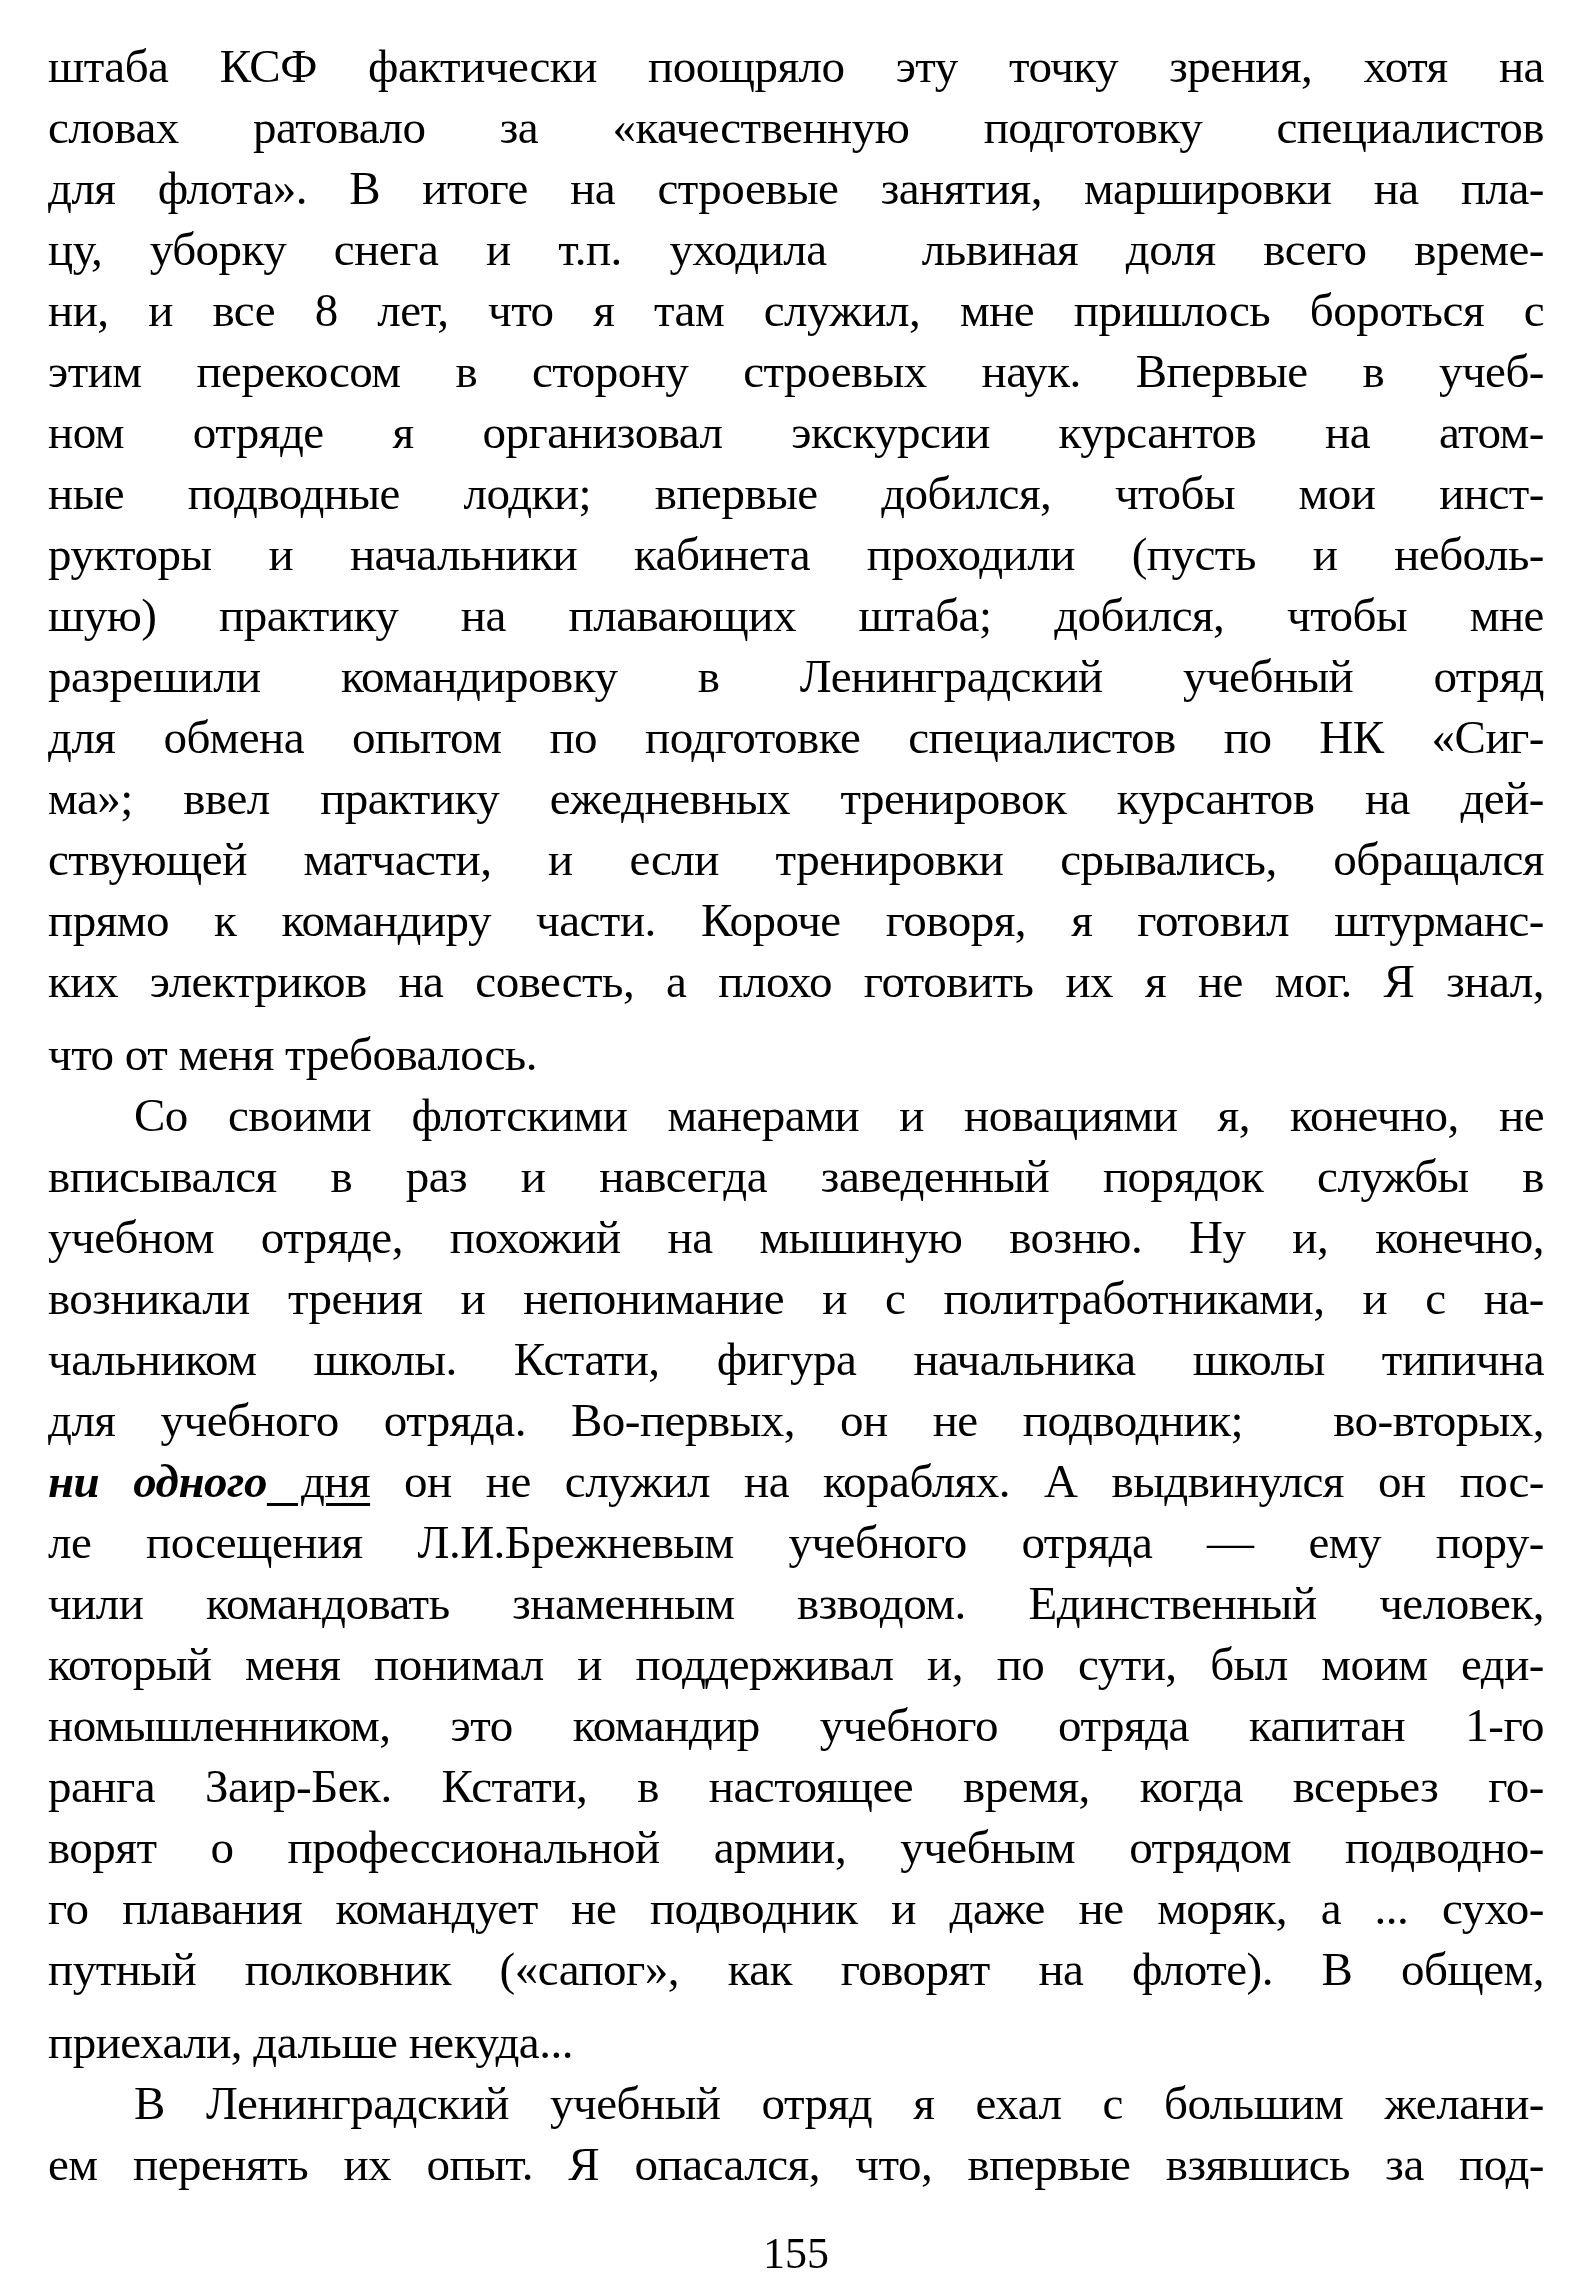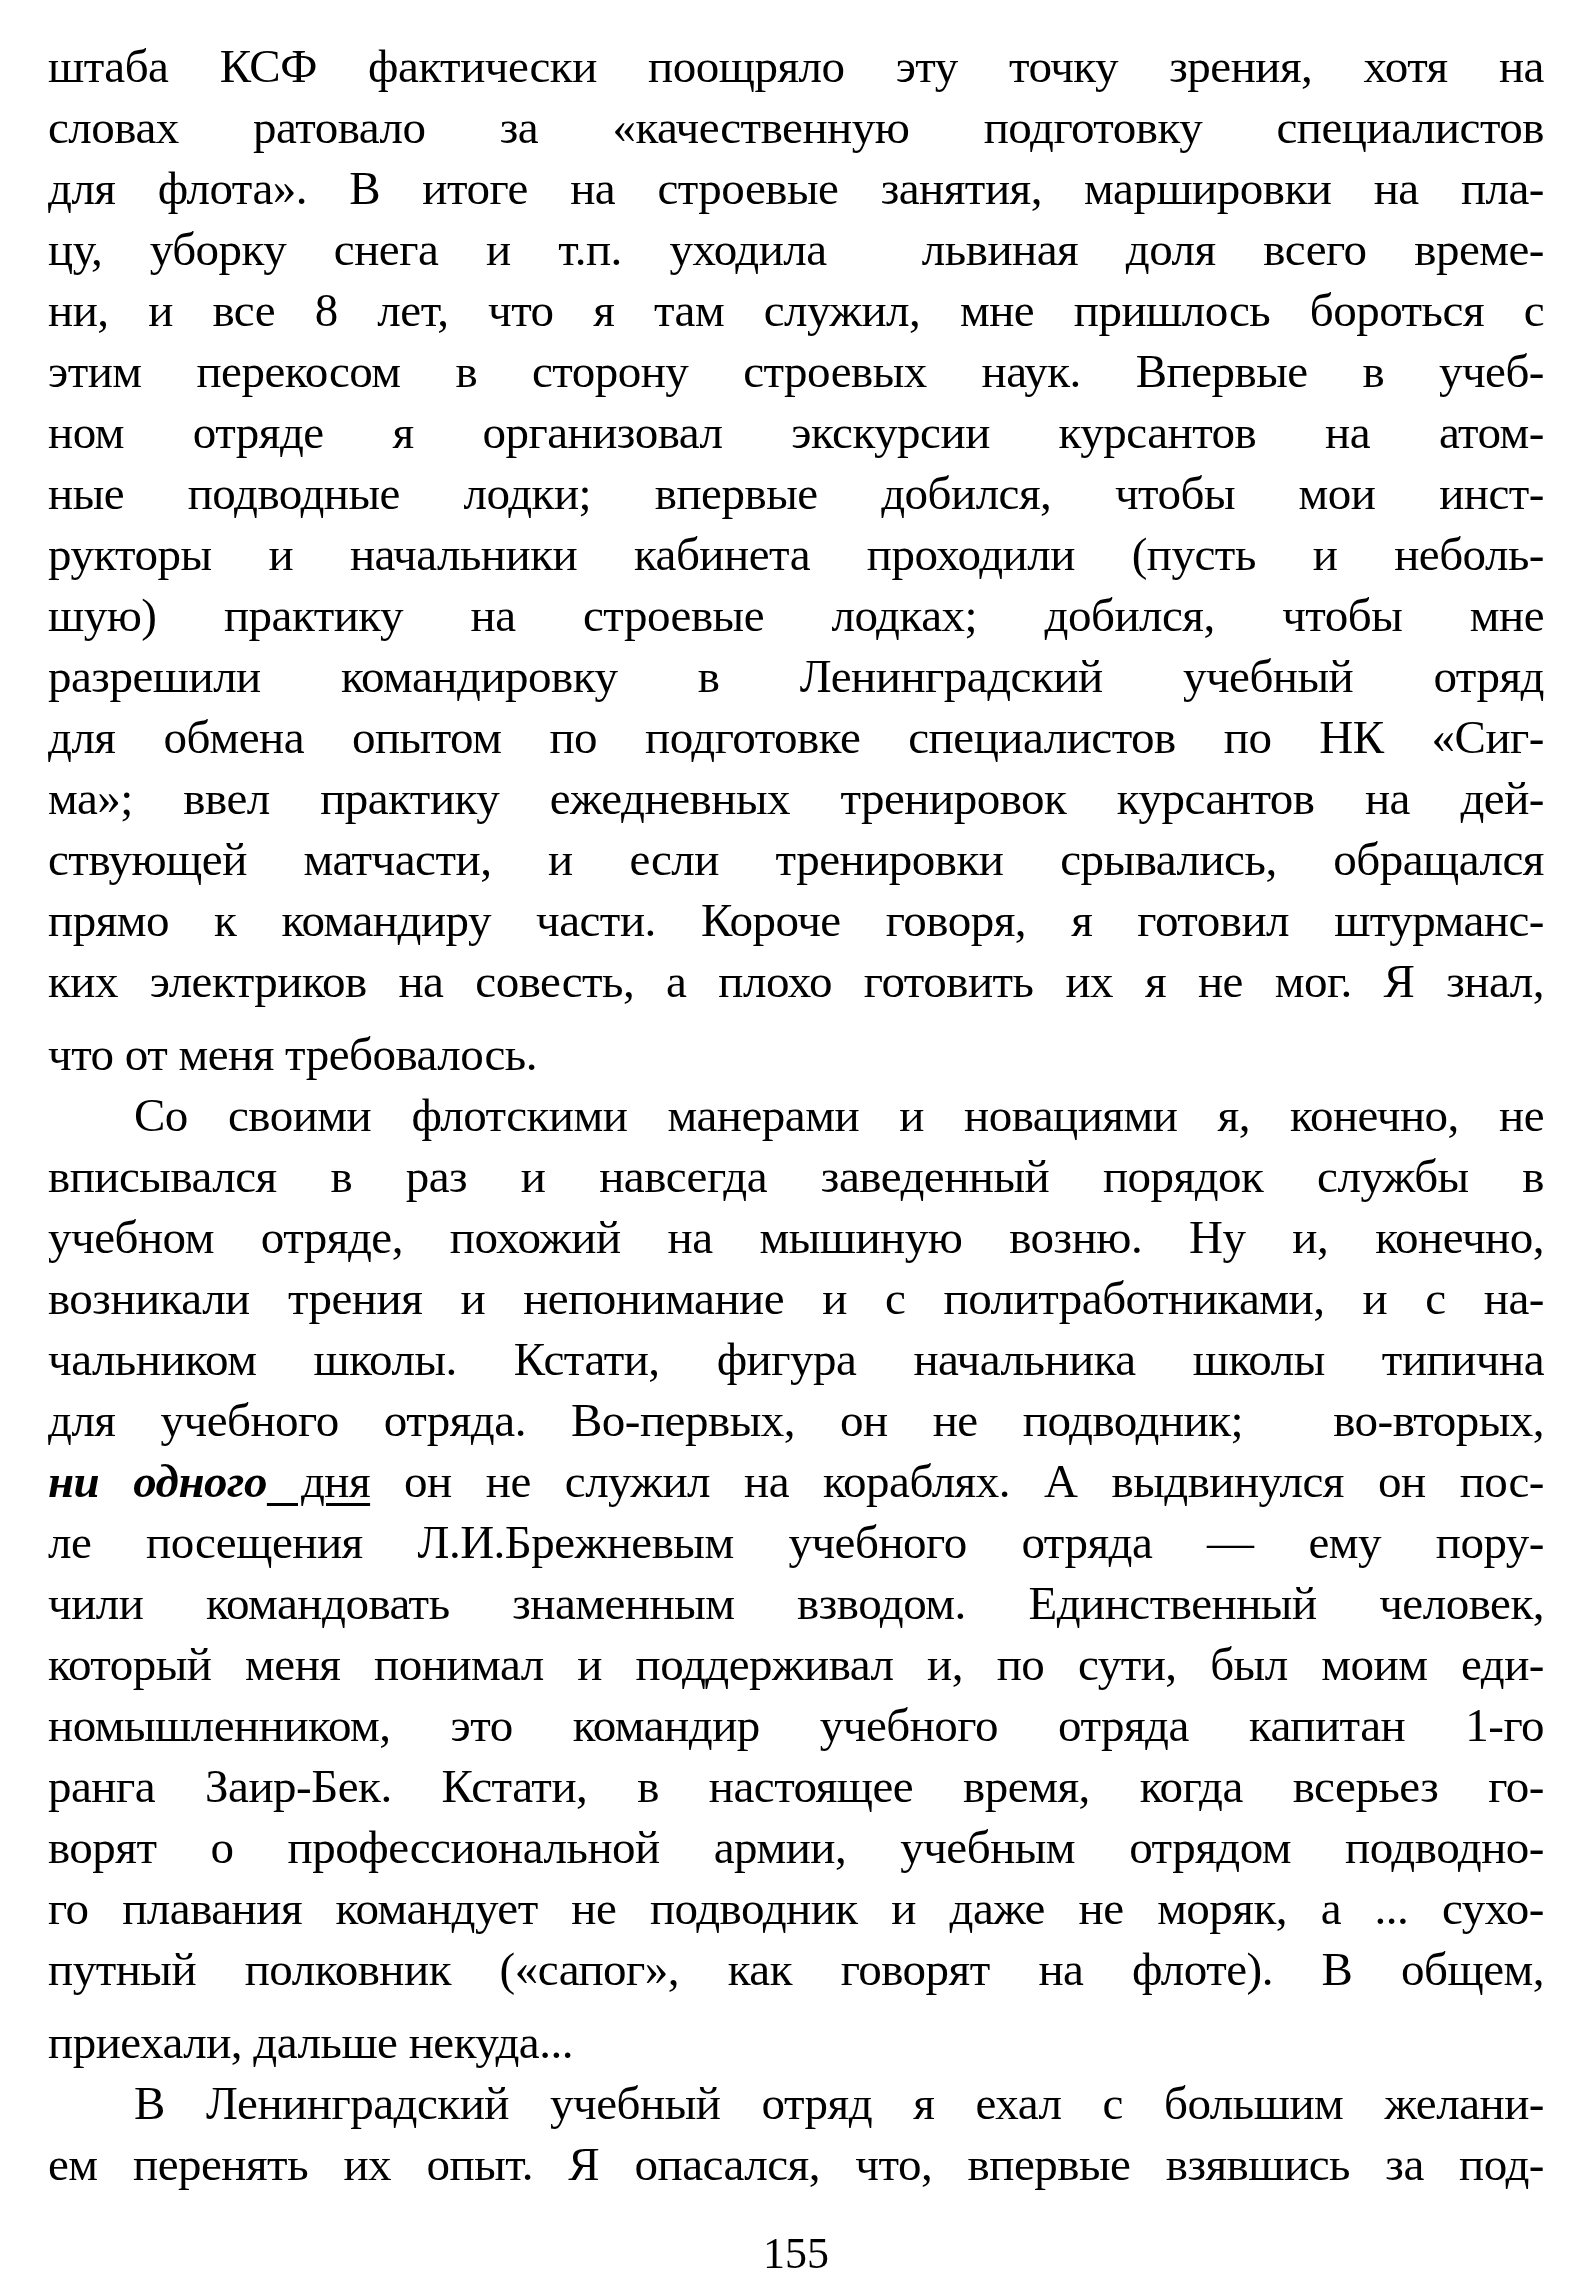--- a/index.html
+++ b/index.html
@@ -66,21 +66,21 @@
   <div class="text-block">
     <div class="line">штаба КСФ фактически поощряло эту точку зрения, хотя на</div>
     <div class="line">словах ратовало за «качественную подготовку специалистов</div>
     <div class="line">для флота». В итоге на строевые занятия, маршировки на пла-</div>
     <div class="line">цу, уборку снега и т.п. уходила&nbsp; львиная доля всего време-</div>
     <div class="line">ни, и все 8 лет, что я там служил, мне пришлось бороться с</div>
     <div class="line">этим перекосом в сторону строевых наук. Впервые в учеб-</div>
     <div class="line">ном отряде я организовал экскурсии курсантов на атом-</div>
     <div class="line">ные подводные лодки; впервые добился, чтобы мои инст-</div>
     <div class="line">рукторы и начальники кабинета проходили (пусть и неболь-</div>
-    <div class="line">шую) практику на строевые лодках; добился, чтобы мне</div>
+    <div class="line">шую) практику на плавающих штаба; добился, чтобы мне</div>
     <div class="line">разрешили командировку в Ленинградский учебный отряд</div>
     <div class="line">для обмена опытом по подготовке специалистов по НК «Сиг-</div>
     <div class="line">ма»; ввел практику ежедневных тренировок курсантов на дей-</div>
     <div class="line">ствующей матчасти, и если тренировки срывались, обращался</div>
     <div class="line">прямо к командиру части. Короче говоря, я готовил штурманс-</div>
     <div class="line">ких электриков на совесть, а плохо готовить их я не мог. Я знал,</div>
     <div class="line para-end">что от меня требовалось.</div>
     <div class="line indent">Со своими флотскими манерами и новациями я, конечно, не</div>
     <div class="line">вписывался в раз и навсегда заведенный порядок службы в</div>
     <div class="line">учебном отряде, похожий на мышиную возню. Ну и, конечно,</div>

